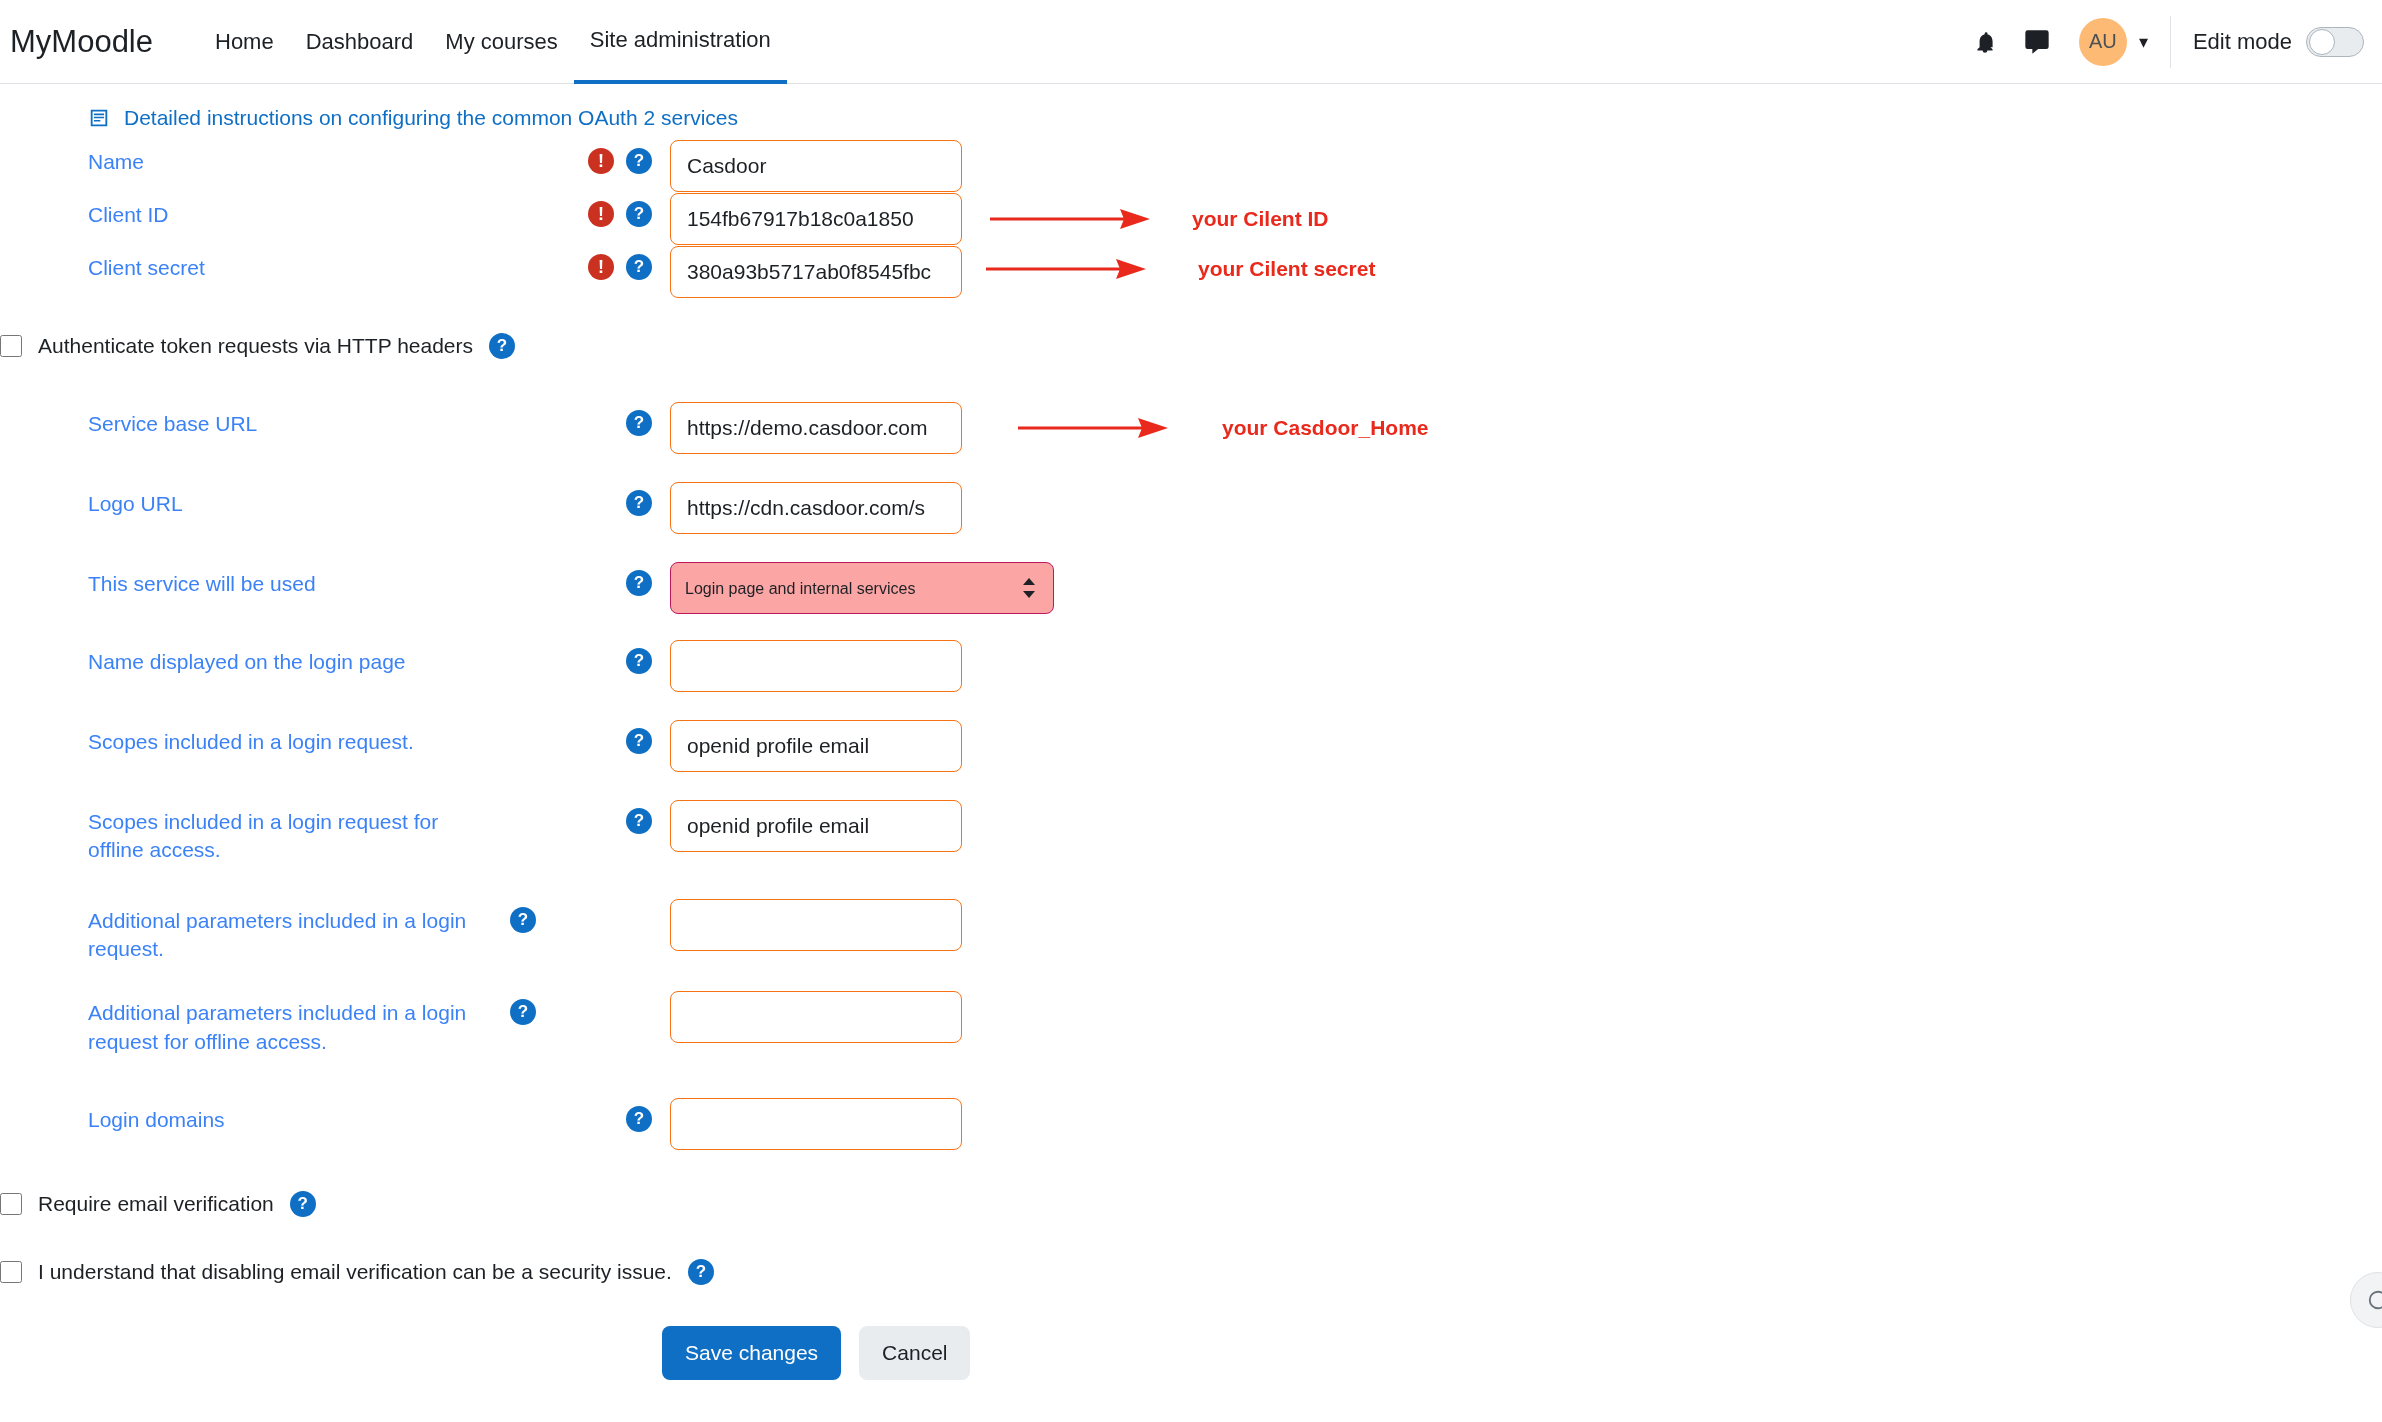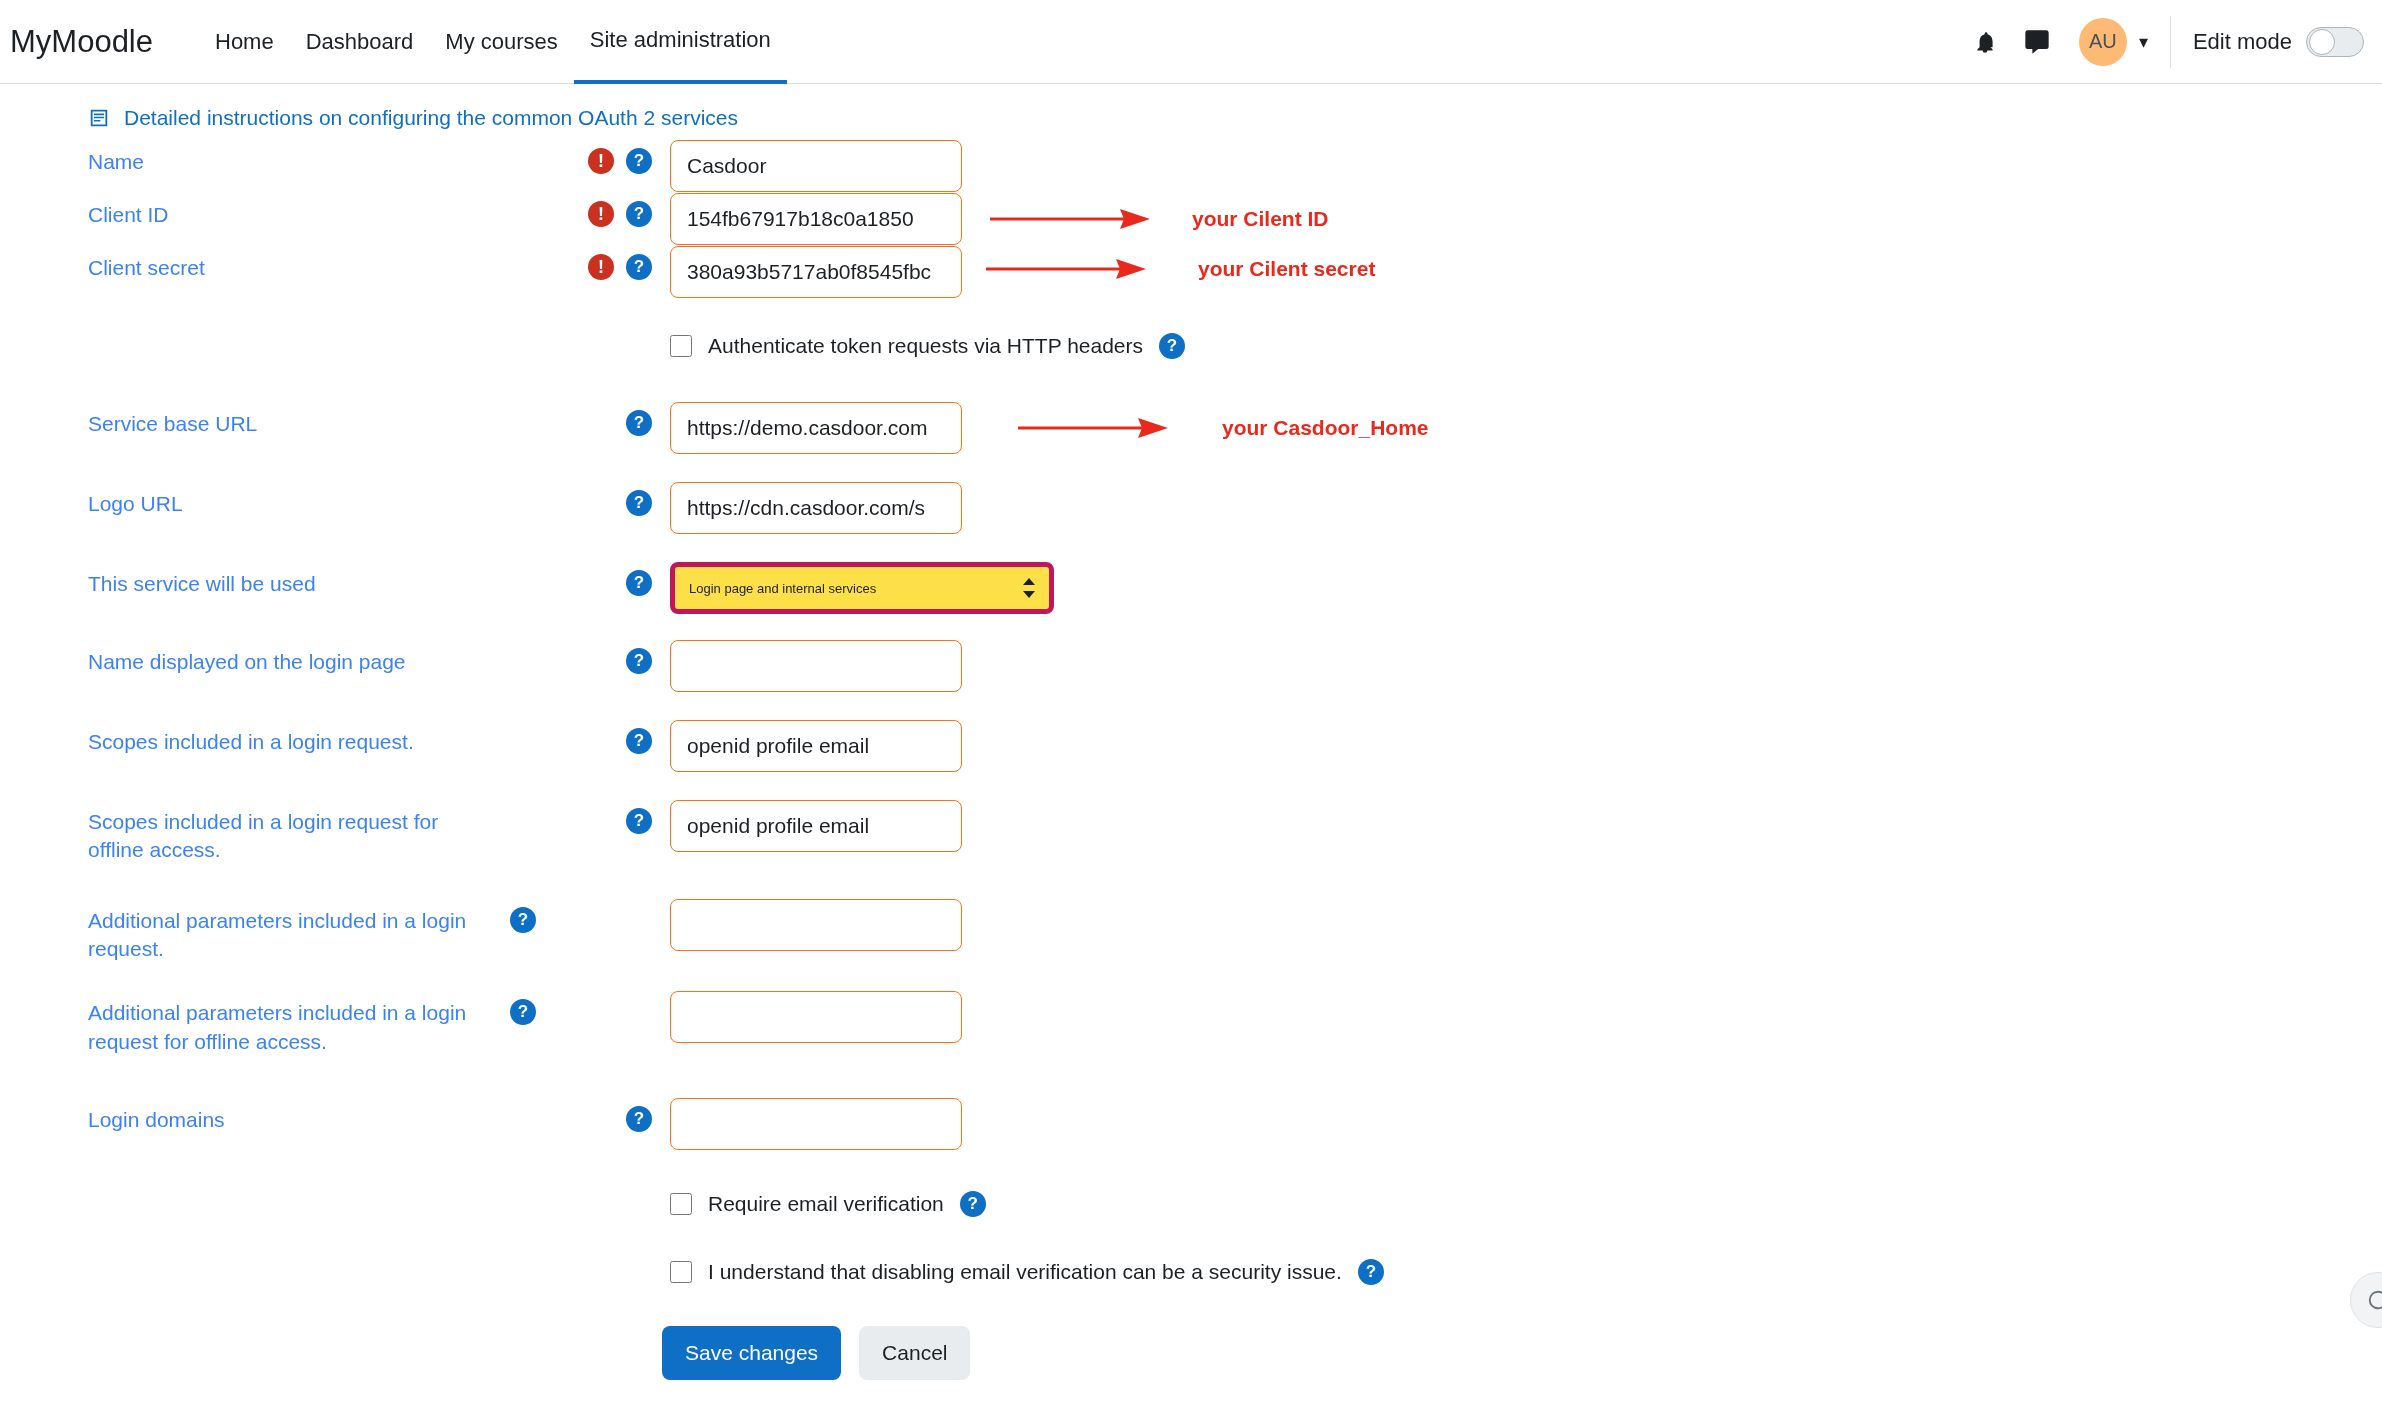--- a/index.html
+++ b/index.html
@@ -162,45 +162,44 @@
     padding: 0 16px;
     font-size: 21px;
     color: #1d2125;
     font-family: "Liberation Sans", sans-serif;
     background: #fff;
   }
   input[type="text"]::placeholder { color: #6a737b; }
   select {
     width: 384px;
     height: 52px;
-    border: 5px solid #be185d;
+    border: 1px solid #be185d;
     border-radius: 8px;
     padding: 0 14px;
-    font-size: 13px;
+    font-size: 16px;
     color: #1d2125;
     font-family: "Liberation Sans", sans-serif;
-    background: #fde047;
+    background: #fca5a5;
     appearance: none;
     -webkit-appearance: none;
   }
   .select-wrap { position: relative; display: inline-block; }
   .select-arrow {
     position: absolute; right: 18px; top: 50%;
     transform: translateY(-50%);
     pointer-events: none;
     font-size: 15px; color: #1d2125;
     line-height: 1;
     display: flex; flex-direction: column; gap: 2px;
   }
 
   .checkbox-row {
     display: flex;
     align-items: center;
     gap: 16px;
-    padding-left: 670px;
     min-height: 52px;
   }
   input[type="checkbox"] {
     width: 22px; height: 22px; margin: 0;
     accent-color: #0f6fc5;
   }
   .checkbox-label { font-size: 21px; color: #1d2125; }
 
   
   .annot {

